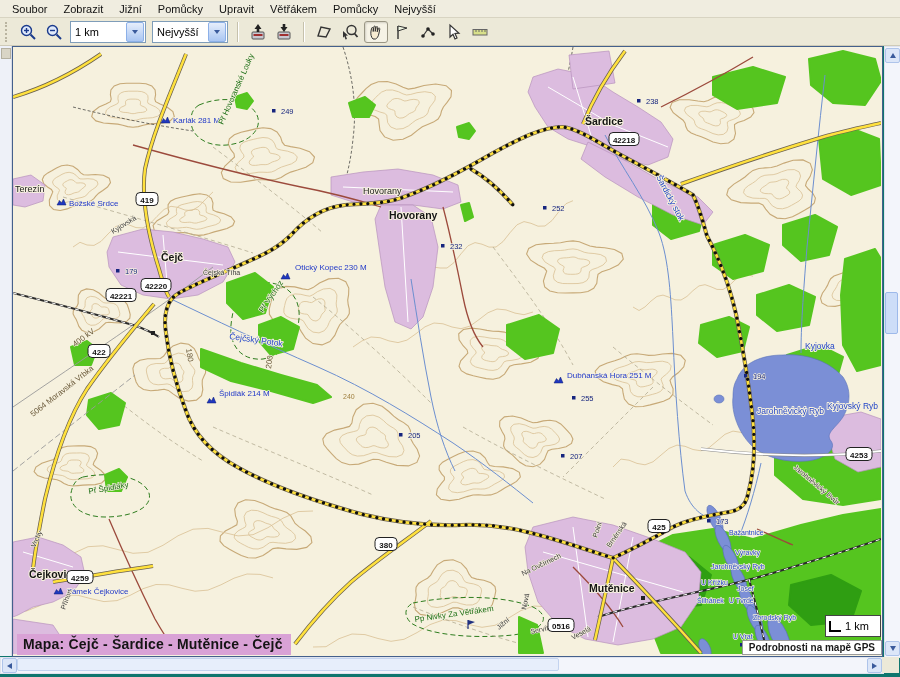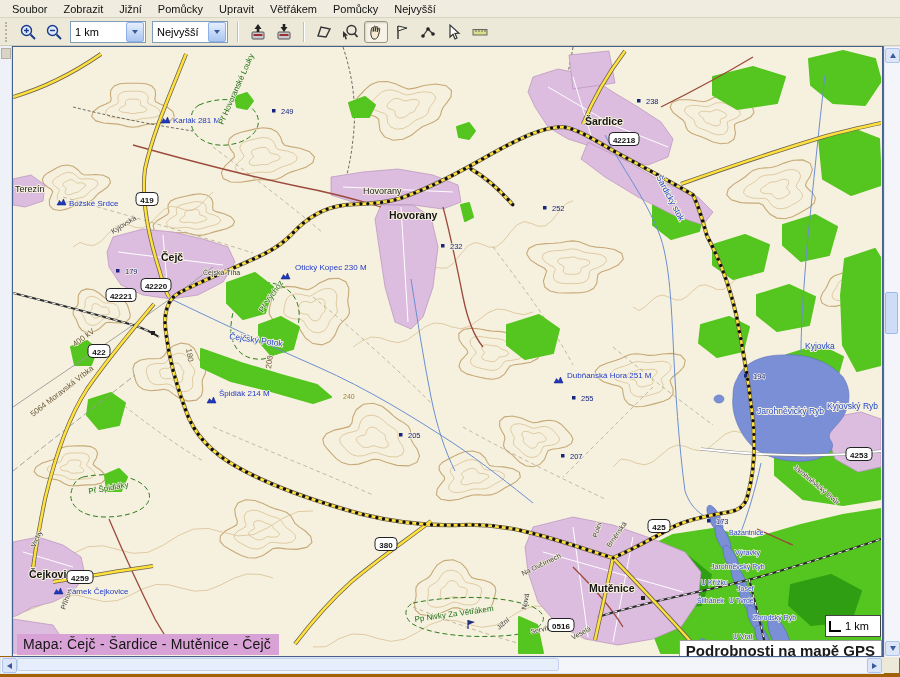--- a/index.html
+++ b/index.html
@@ -1,17 +1,17 @@
 <!DOCTYPE html>
 <html><head>
 <meta charset="utf-8">
 <style>
   html,body{margin:0;padding:0;width:900px;height:677px;overflow:hidden;
     font-family:"Liberation Sans",sans-serif;background:#ece9d8;}
-  .window{position:relative;width:900px;height:677px;background:#a16207;}
+  .window{position:relative;width:900px;height:677px;background:#0f766e;}
 
   
   .menubar{height:17px;display:flex;align-items:center;padding-left:4px;
     background:#f0ede0;border-bottom:1px solid #d8d4c2;font-size:11px;color:#111;}
   .menu-item{padding:1px 8px;cursor:default;}
 
   
   .toolbar{height:27px;display:flex;align-items:center;background:#ece9d8;
     border-bottom:1px solid #cfcbb8;padding-left:2px;}
   .tb-handle{width:5px;height:20px;margin:0 3px;border-left:2px dotted #b9b4a0;}
@@ -25,23 +25,23 @@
   .combo-btn{width:16px;height:18px;margin:1px;display:flex;align-items:center;justify-content:center;
     background:linear-gradient(#e6eefb,#aac6f2);border:1px solid #8cb0e8;border-radius:2px;}
   .chev{width:0;height:0;border-left:3px solid transparent;border-right:3px solid transparent;
     border-top:4px solid #3a5a9c;}
 
   
   .maparea{position:absolute;left:12px;top:46px;width:869px;height:609px;
     border:1px solid #44608c;background:#f6f1de;overflow:hidden;}
   .maparea svg{display:block;}
   .banner{position:absolute;left:4px;top:587px;background:#d9a2d6;color:#141414;
-    font-size:14px;font-weight:normal;padding:2px 8px 3px 6px;letter-spacing:.2px;}
+    font-size:14px;font-weight:bold;padding:2px 8px 3px 6px;letter-spacing:.2px;}
   .gpsbox{position:absolute;right:0px;top:593px;background:#fff;border:1px solid #9a9a9a;
-    color:#1a1a1a;font-size:15px;font-weight:bold;padding:1px 6px;}
+    color:#1a1a1a;font-size:10px;font-weight:bold;padding:1px 6px;}
   .scalebox{position:absolute;left:812px;top:568px;width:54px;height:20px;background:#fff;
     border:1px solid #444;display:flex;align-items:center;font-size:11px;color:#000;}
   .scaletick{width:10px;height:9px;border-left:2px solid #000;border-bottom:2px solid #000;
     margin:0 4px 0 3px;}
 
   
   .vsb{position:absolute;left:884px;top:46px;width:15px;height:610px;background:#f3f5fb;
     border:1px solid #dfe3ee;}
   .hsb{position:absolute;left:0px;top:657px;width:882px;height:15px;background:#f3f5fb;
     border:1px solid #dfe3ee;display:flex;align-items:center;}

